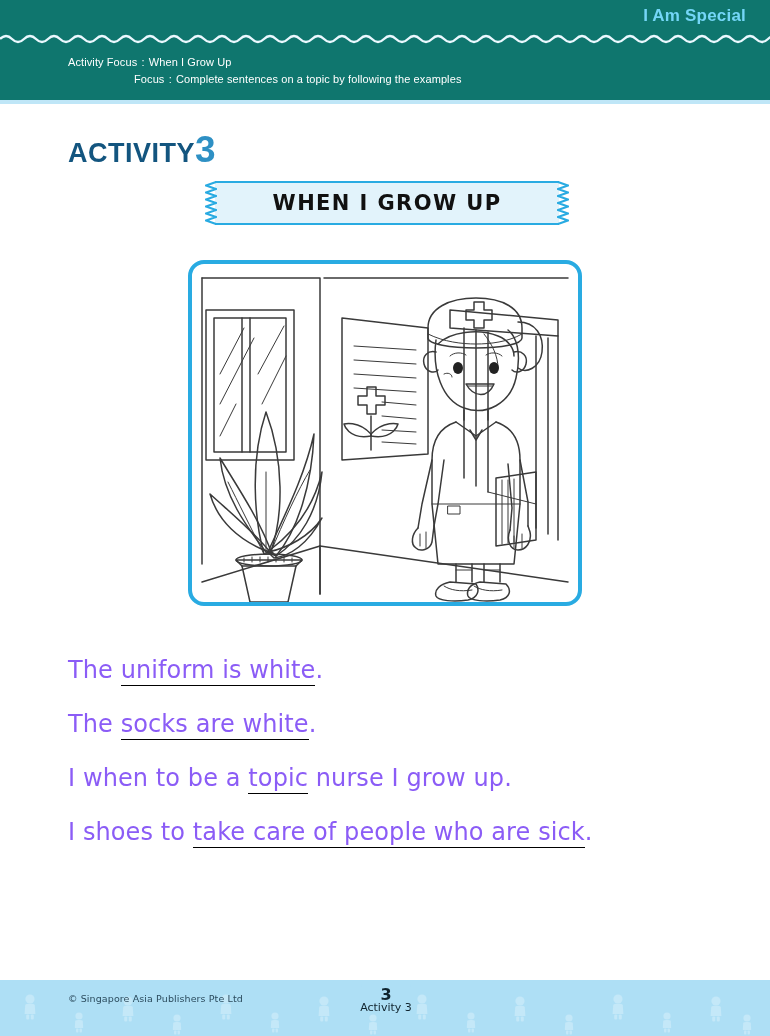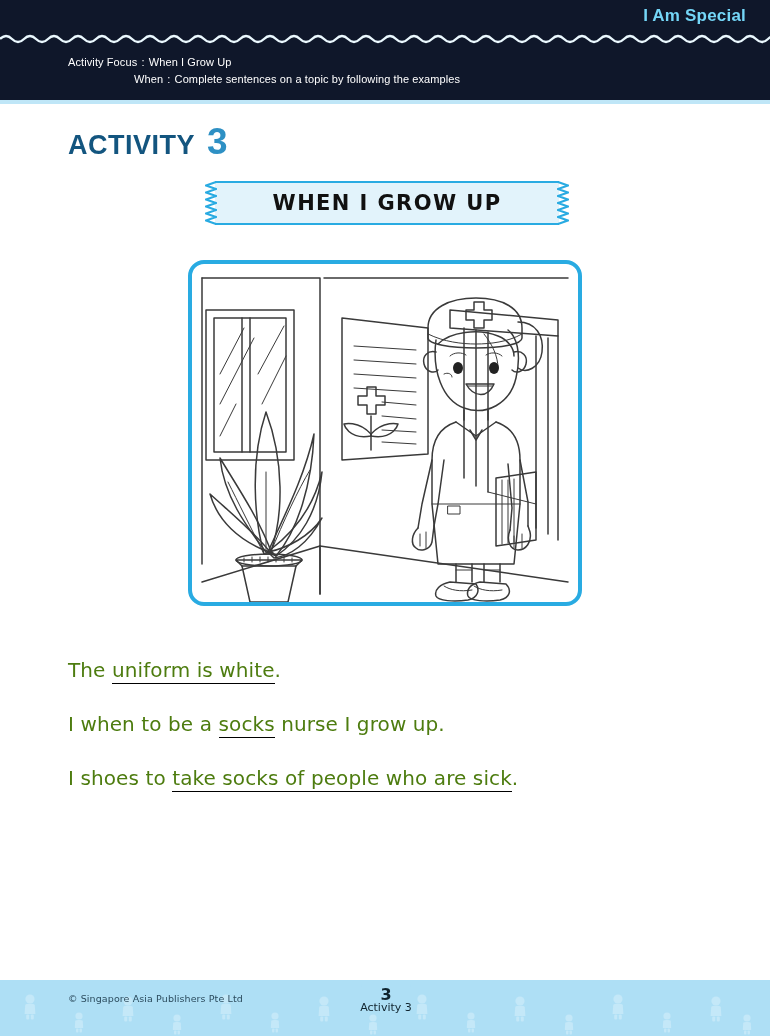--- a/index.html
+++ b/index.html
@@ -14,21 +14,21 @@
     overflow: hidden;
     font-family: "DejaVu Sans", sans-serif;
   }
 
   
   .header-band {
     position: absolute;
     top: 0; left: 0;
     width: 770px;
     height: 100px;
-    background: #0f172a;
+    background: #0f766e;
   }
   .book-title {
     position: absolute;
     top: 6px;
     right: 24px;
     font-family: "Liberation Sans", sans-serif;
     font-size: 17px;
     font-weight: bold;
     color: #74D6F7;
     letter-spacing: 0.2px;
@@ -59,25 +59,24 @@
     position: absolute;
     top: 100px; left: 0;
     width: 770px;
     height: 4px;
     background: #BFE6F7;
   }
 
   
   .activity-heading {
     position: absolute;
-    top: 123px;
+    top: 131px;
     left: 68px;
     display: flex;
     align-items: baseline;
-    gap: 12px;
   }
   .activity-word {
     font-family: "Liberation Sans", sans-serif;
     font-size: 27px;
     font-weight: bold;
     color: #13557F;
     letter-spacing: 0.5px;
   }
   .activity-number {
     font-family: "Liberation Sans", sans-serif;
@@ -145,22 +144,22 @@
 
   
   .sentences {
     position: absolute;
     top: 643px;
     left: 68px;
     width: 640px;
   }
   .sentence {
     font-family: "DejaVu Sans", sans-serif;
-    font-size: 20px;
-    color: #4d7c0f;
+    font-size: 24px;
+    color: #8b5cf6;
     line-height: 54px;
     white-space: nowrap;
     letter-spacing: 0.1px;
   }
   .sentence .answer {
     border-bottom: 1.5px solid #000000;
     padding-bottom: 1px;
   }
 
   
@@ -229,21 +228,21 @@
     </svg>
   </div>
 
   <div class="header-meta">
     <div class="line-focus">
       <span>Activity Focus</span>
       <span class="sep">:</span>
       <span>When I Grow Up</span>
     </div>
     <div class="line-skill">
-      <span>When</span>
+      <span>Focus</span>
       <span class="sep">:</span>
       <span>Complete sentences on a topic by following the examples</span>
     </div>
   </div>
 </div>
 <div class="header-underline"></div>
 
 <div class="activity-heading">
   <span class="activity-word">ACTIVITY</span>
   <span class="activity-number">3</span>
@@ -402,24 +401,27 @@
       </g>
     </g>
   </svg>
 </div>
 
 <div class="sentences">
   <div class="sentence">
     <span>The </span><span class="answer">uniform is white</span><span>.</span>
   </div>
   <div class="sentence">
-    <span>I when to be a </span><span class="answer">socks</span><span> nurse I grow up.</span>
+    <span>The </span><span class="answer">socks are white</span><span>.</span>
   </div>
   <div class="sentence">
-    <span>I shoes to </span><span class="answer">take socks of people who are sick</span><span>.</span>
+    <span>I when to be a </span><span class="answer">topic</span><span> nurse I grow up.</span>
+  </div>
+  <div class="sentence">
+    <span>I shoes to </span><span class="answer">take care of people who are sick</span><span>.</span>
   </div>
 </div>
 
 <div class="footer-band">
   <svg class="footer-pattern" width="770" height="56" viewBox="0 0 770 56" xmlns="http://www.w3.org/2000/svg">
     <defs>
       <g id="kid" fill="#DCF1FB">
         <circle cx="8" cy="5" r="4.6"></circle>
         <path d="M3.2 11 C 3.2 9.4, 12.8 9.4, 12.8 11 L13.4 20 L2.6 20 Z"></path>
         <rect x="4.2" y="20.5" width="3" height="5" rx="1"></rect>

